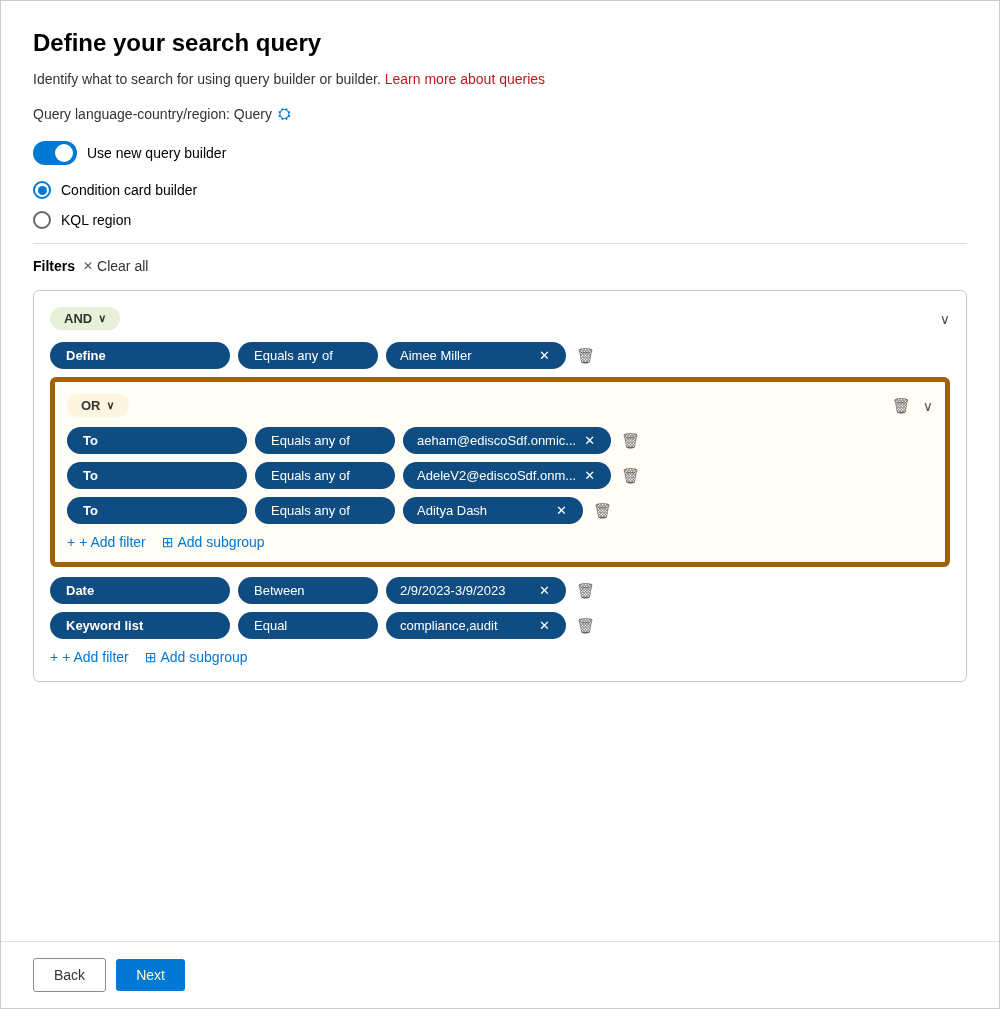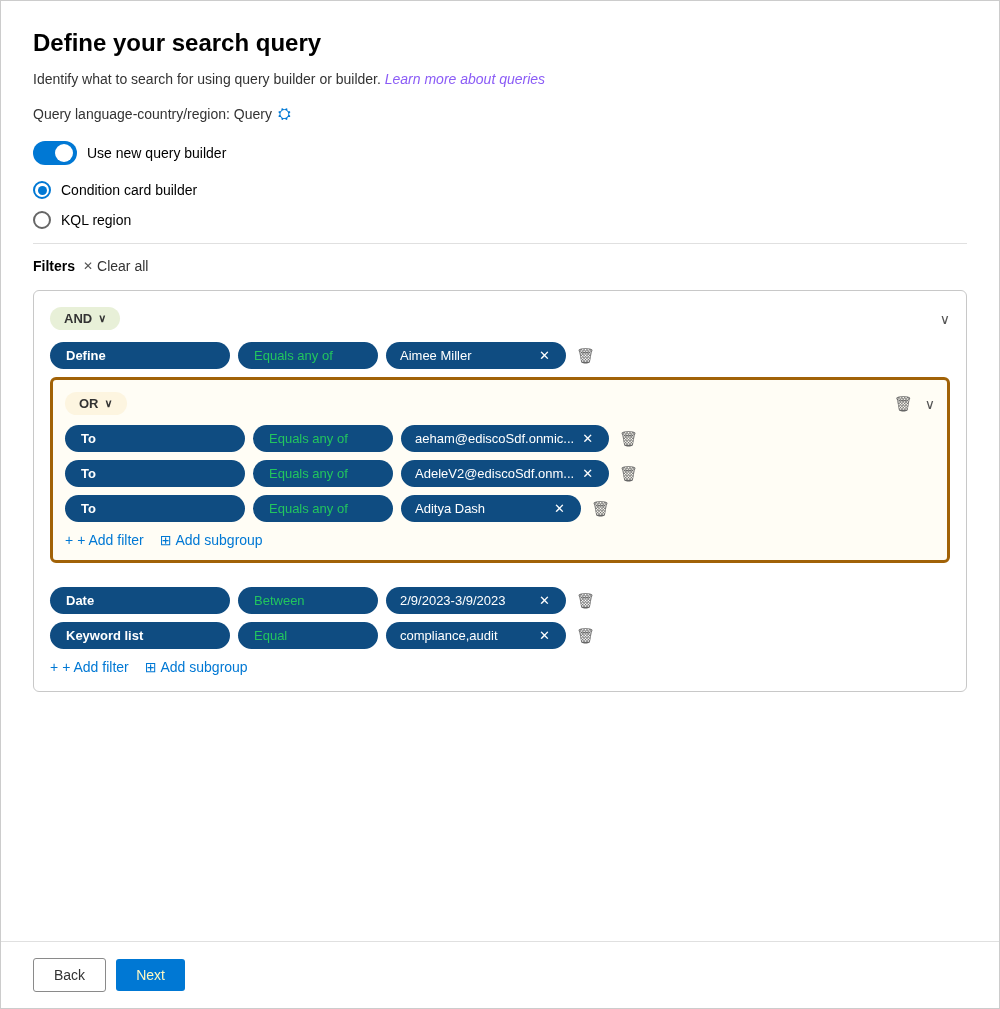--- a/index.html
+++ b/index.html
@@ -23,23 +23,22 @@
       font-weight: 700;
       margin-bottom: 14px;
       color: #000;
     }
     .subtitle {
       font-size: 14px;
       color: #333;
       margin-bottom: 18px;
     }
     .subtitle a {
-      color: #8b5cf6;
+      color: #b91c1c;
       text-decoration: none;
-      font-style: italic;
     }
     .query-lang {
       font-size: 14px;
       color: #333;
       margin-bottom: 18px;
       display: flex;
       align-items: center;
       gap: 6px;
     }
     .translate-icon {
@@ -188,21 +187,21 @@
       padding: 6px 16px;
       font-size: 13px;
       font-weight: 600;
       min-width: 180px;
       text-align: left;
       cursor: pointer;
       border: none;
     }
     .filter-pill-sm {
       background: #0f4c81;
-      color: #22c55e;
+      color: #ffffff;
       border-radius: 20px;
       padding: 6px 16px;
       font-size: 13px;
       min-width: 140px;
       text-align: left;
       cursor: pointer;
       border: none;
     }
     .filter-value-pill {
       background: #0f4c81;
@@ -231,25 +230,25 @@
     .delete-icon {
       color: #666;
       cursor: pointer;
       font-size: 15px;
       padding: 0 2px;
       background: none;
       border: none;
     }
     
     .subgroup-box {
-      border: 3px solid #a16207;
+      border: 5px solid #a16207;
       border-radius: 6px;
       background: #fffdf5;
       padding: 12px 12px 12px 12px;
-      margin-bottom: 24px;
+      margin-bottom: 10px;
     }
     .subgroup-header {
       display: flex;
       align-items: center;
       justify-content: space-between;
       margin-bottom: 10px;
     }
     .subgroup-header-left {
       display: flex;
       align-items: center;

